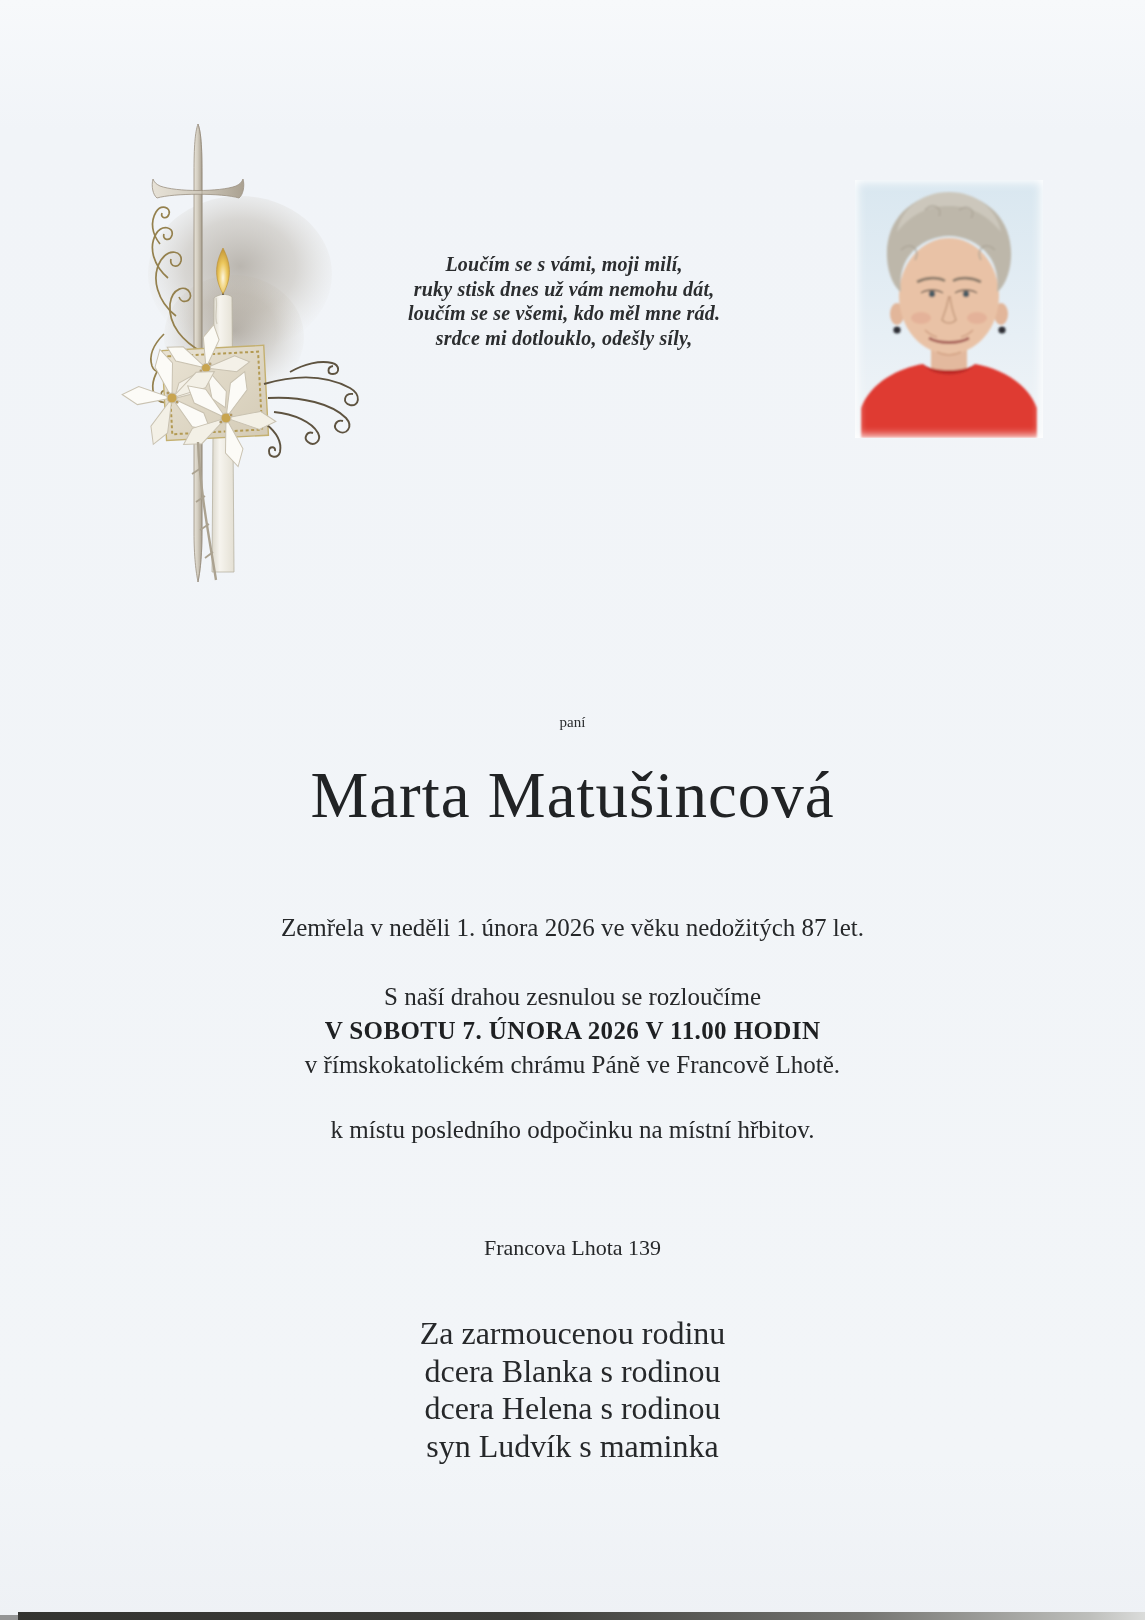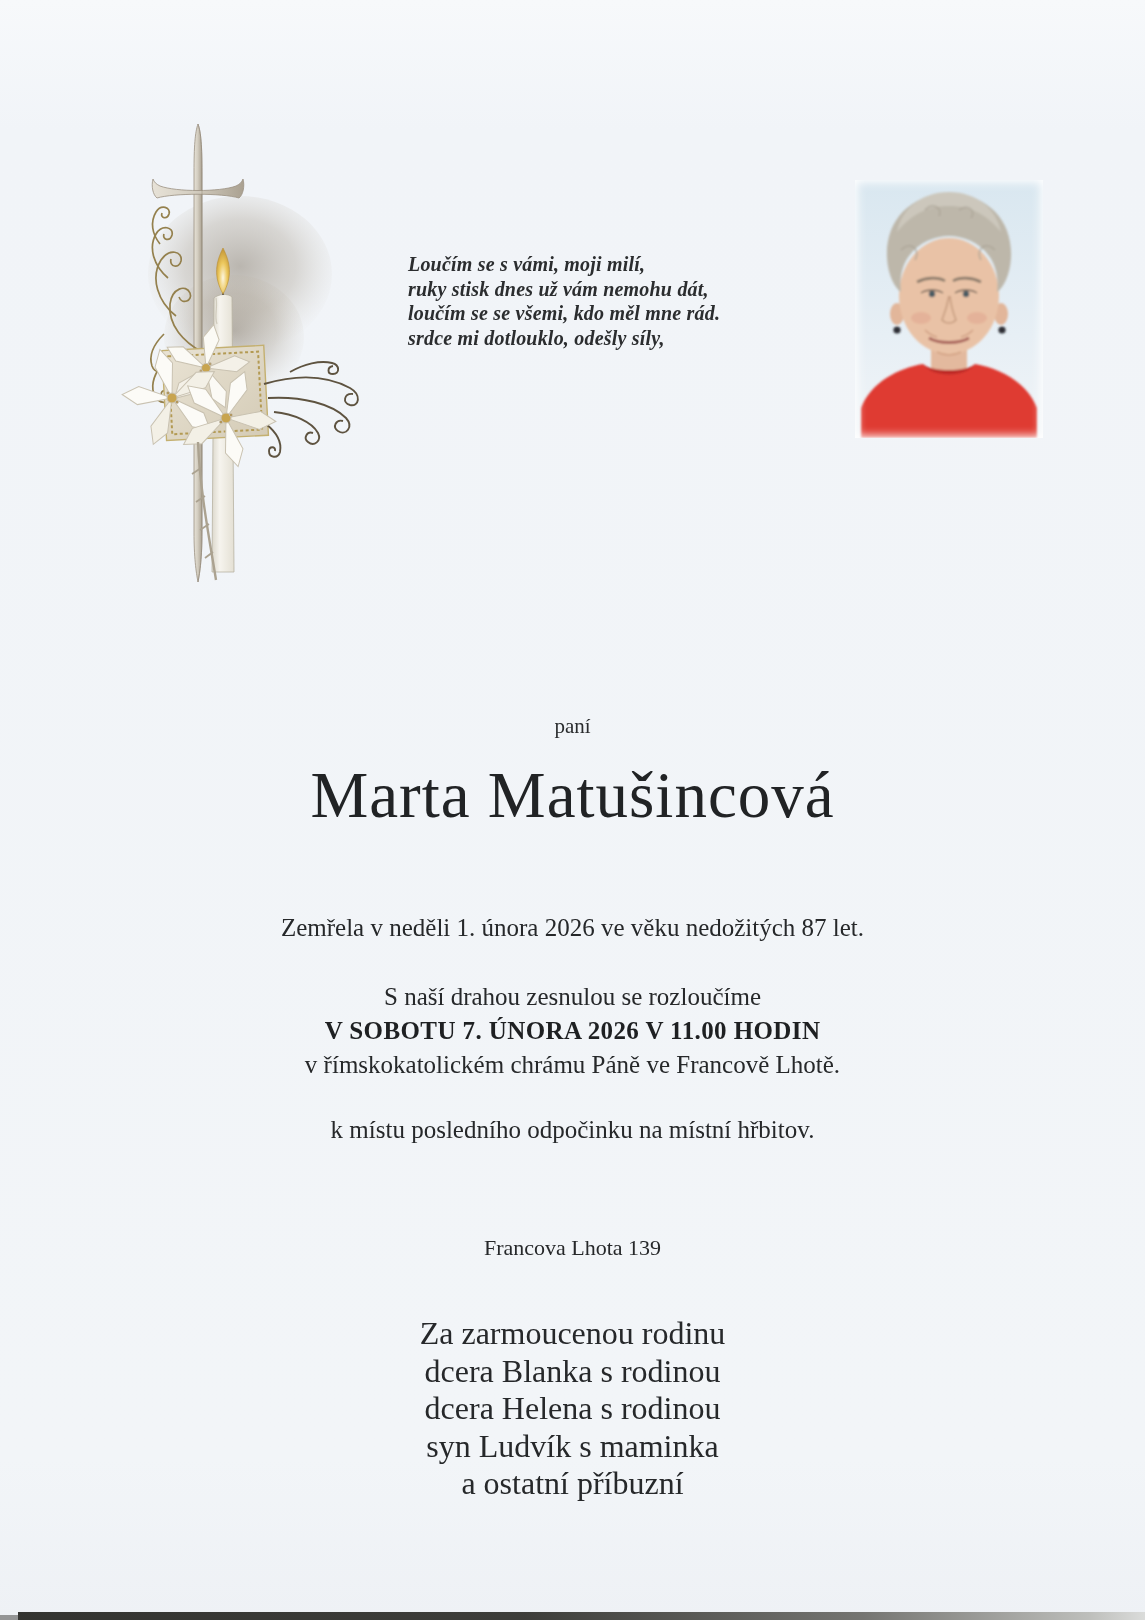--- a/index.html
+++ b/index.html
@@ -11,24 +11,24 @@
     font-family:"Liberation Serif","DejaVu Serif",serif;
     color:#26282a;
     overflow:hidden;
   }
   .abs{position:absolute;}
   .center{left:0;width:1145px;text-align:center;}
   .poem{
     left:408px;top:252px;
     font-style:italic;font-weight:bold;
     font-size:20px;line-height:24.5px;
-    color:#2b2d2f;letter-spacing:0.2px;
+    color:#2b2d2f;letter-spacing:0.2px;text-align:center;
   }
   .announce{top:552px;font-size:25px;line-height:36.5px;color:#232527;}
-  .salutation{top:714px;font-size:21px;color:#2a2c2e;}
+  .salutation{top:714px;font-size:15px;color:#2a2c2e;}
   .deceased-name{
     top:758px;font-size:65px;letter-spacing:1px;color:#212325;
   }
   .death-notice{top:914px;font-size:25px;}
   .funeral-intro{top:983px;font-size:25px;}
   .funeral-date{top:1017px;font-size:25px;font-weight:bold;letter-spacing:0.4px;color:#1e2022;}
   .funeral-loc{top:1051px;font-size:25px;}
   .procession{top:1112px;font-size:25px;line-height:36.5px;}
   .address{top:1235px;font-size:22px;}
   .family{top:1315px;font-size:32px;line-height:37.5px;}
@@ -227,19 +227,18 @@
     <div>k místu posledního odpočinku na místní hřbitov.</div>
   </div>
 
   <div class="abs center address">Francova Lhota 139</div>
 
   <div class="abs center family">
     <div>Za zarmoucenou rodinu</div>
     <div>dcera Blanka s rodinou</div>
     <div>dcera Helena s rodinou</div>
     <div>syn Ludvík s maminka</div>
-    <div>a ostatní příbuzní</div>
   </div>
 
 
   <div class="abs scan-edge"></div>
   <div class="abs scan-edge-left"></div>
 </div>
 
 </body></html>

